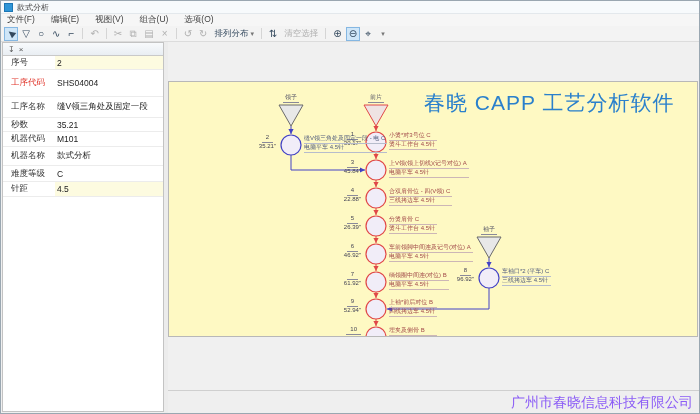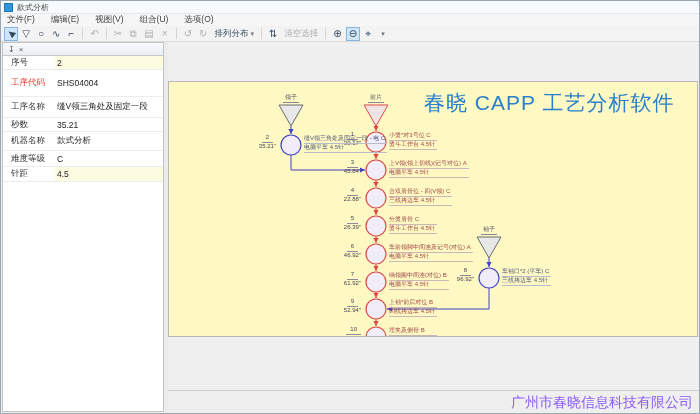--- a/index.html
+++ b/index.html
@@ -150,20 +150,24 @@
         <span class="prop-label red">工序代码</span>
         <span class="prop-value">SHS04004</span>
       </div>
       <div class="prop-row" style="height: 21px;">
         <span class="prop-label">工序名称</span>
         <span class="prop-value">缝V领三角处及固定一段</span>
       </div>
       <div class="prop-row" style="height: 14px;">
         <span class="prop-label">秒数</span>
         <span class="prop-value">35.21</span>
+      </div>
+      <div class="prop-row" style="height: 15px;">
+        <span class="prop-label">机器代码</span>
+        <span class="prop-value">M101</span>
       </div>
       <div class="prop-row" style="height: 19px;">
         <span class="prop-label">机器名称</span>
         <span class="prop-value">款式分析</span>
       </div>
       <div class="prop-row" style="height: 16px;">
         <span class="prop-label">难度等级</span>
         <span class="prop-value">C</span>
       </div>
       <div class="prop-row" style="height: 15px;">

